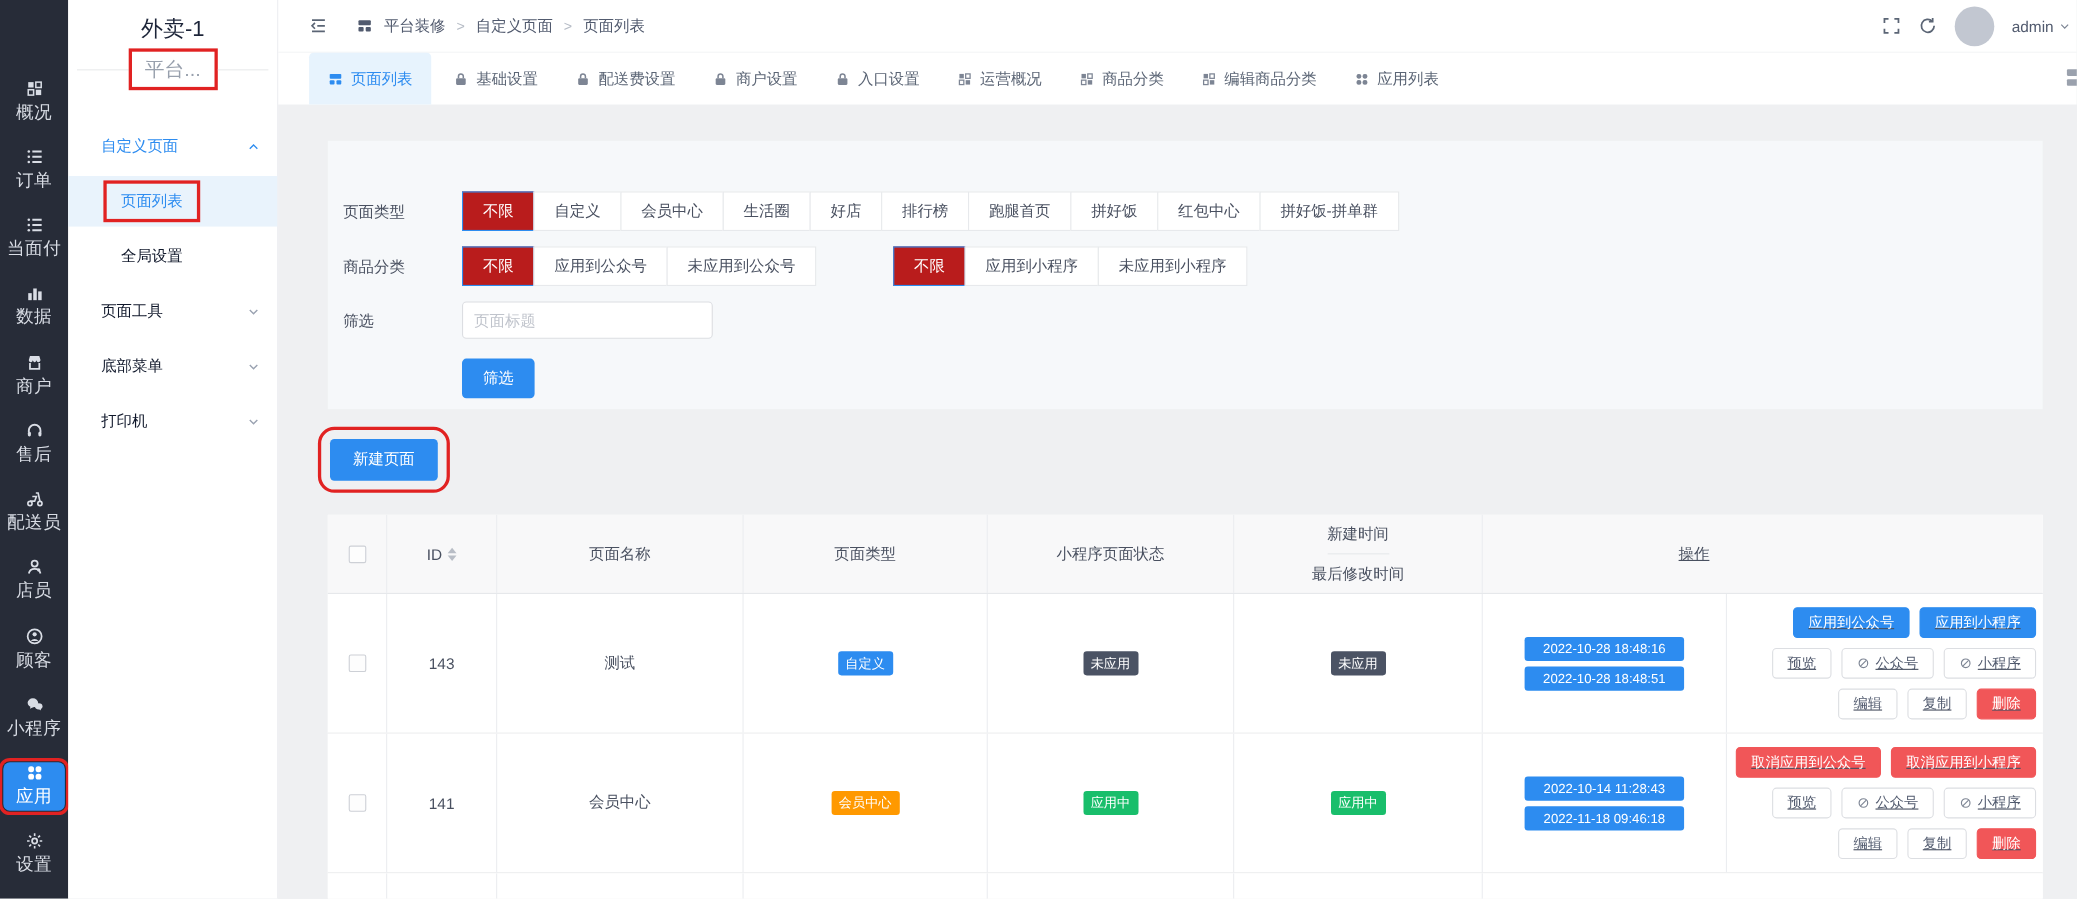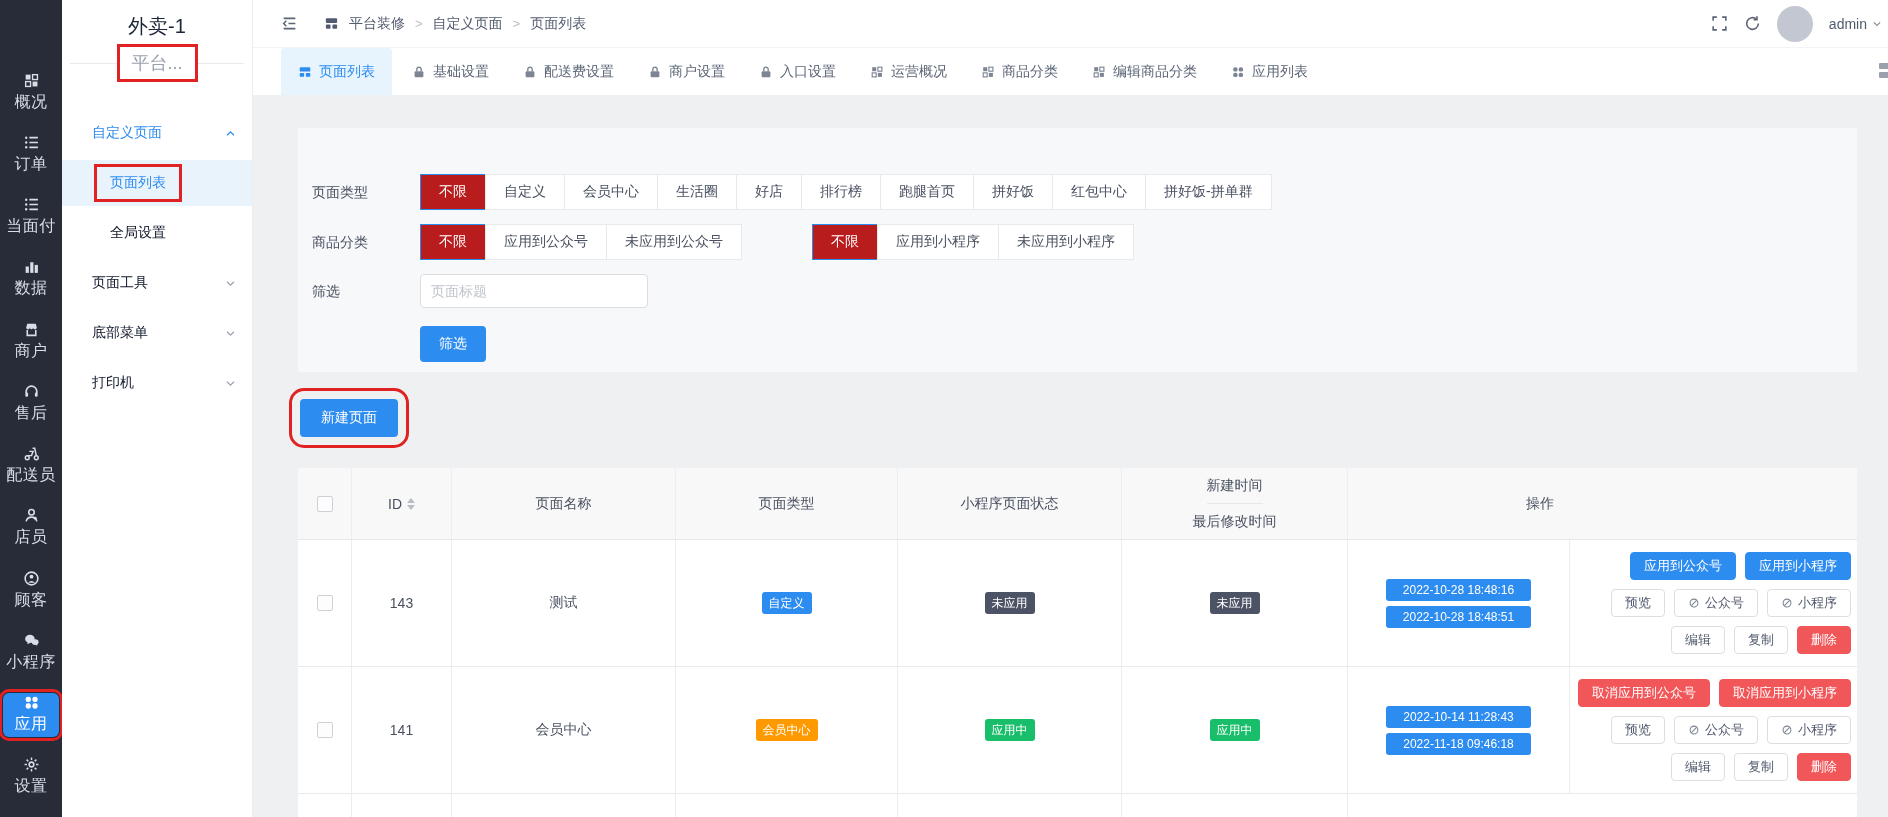--- a/index.html
+++ b/index.html
@@ -75,21 +75,21 @@
   .f-input::placeholder { color:#c0c4cc; }
   .btn-filter { margin-top:2px; height:36px; padding:0 19px; background:#2d8cf0; color:#fff; border:none; border-radius:4px; font-size:14px; cursor:pointer; font-family:inherit; }
 
   .newpage-wrap { margin:27px 0 31px 2px; }
   .btn-new { height:38px; padding:0 21px; background:#2d8cf0; color:#fff; border:none; border-radius:4px; font-size:14px; cursor:pointer; font-family:inherit; outline:3px solid #e12222; outline-offset:8px; }
 
   
   .tbl { background:#fff; }
   .trow { display:grid; grid-template-columns:54px 100px 224px 222px 224px 226px 222px minmax(0,1fr); }
   .trow > div { border-right:1px solid #ebedf0; display:flex; align-items:center; justify-content:center; }
-  .trow > div:last-child { border-right:none; }
+  .trow > div:last-child { border-right:none;text-decoration:underline; }
   .thead { background:#f8f8f9; height:72px; color:#495060; border-bottom:1px solid #e6e8eb; }
   .th-time { flex-direction:column; align-items:stretch; padding:0; }
   .th-time .half { flex:1; display:flex; align-items:center; justify-content:center; }
   .th-time .half:first-child { border-bottom:1px solid #e6e8eb; }
   .th-ops { justify-content:flex-end !important; padding-right:16px; }
   .sortcaret { display:inline-flex; flex-direction:column; gap:2px; margin-left:5px; cursor:pointer; }
   .sortcaret i { width:0; height:0; border-left:4px solid transparent; border-right:4px solid transparent; display:block; }
   .sortcaret .up { border-bottom:5px solid #b8bdc6; }
   .sortcaret .dn { border-top:5px solid #b8bdc6; }
   .tr { height:127px; border-bottom:1px solid #e8eaec; background:#fff; }

